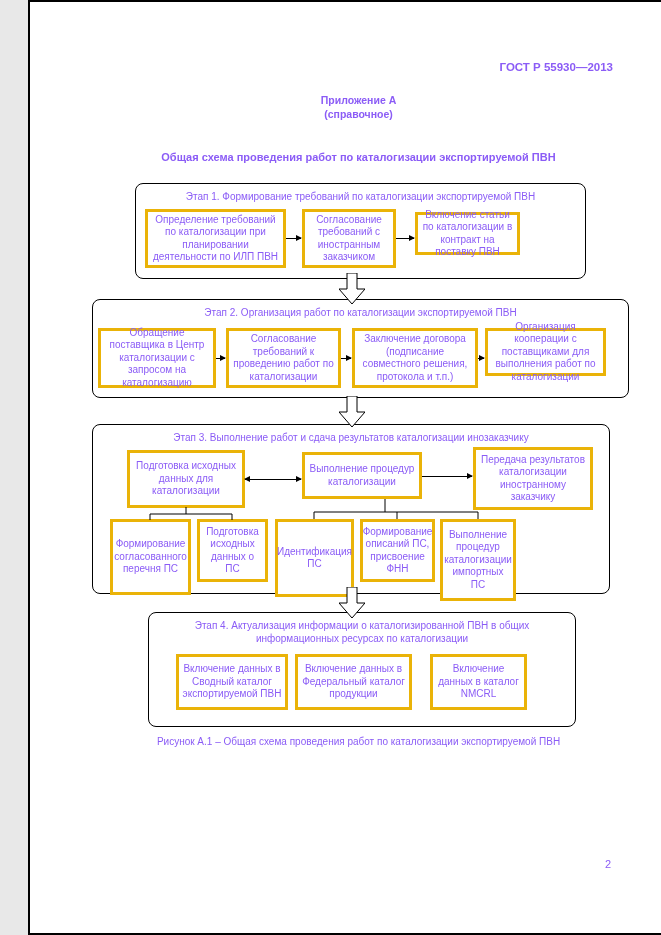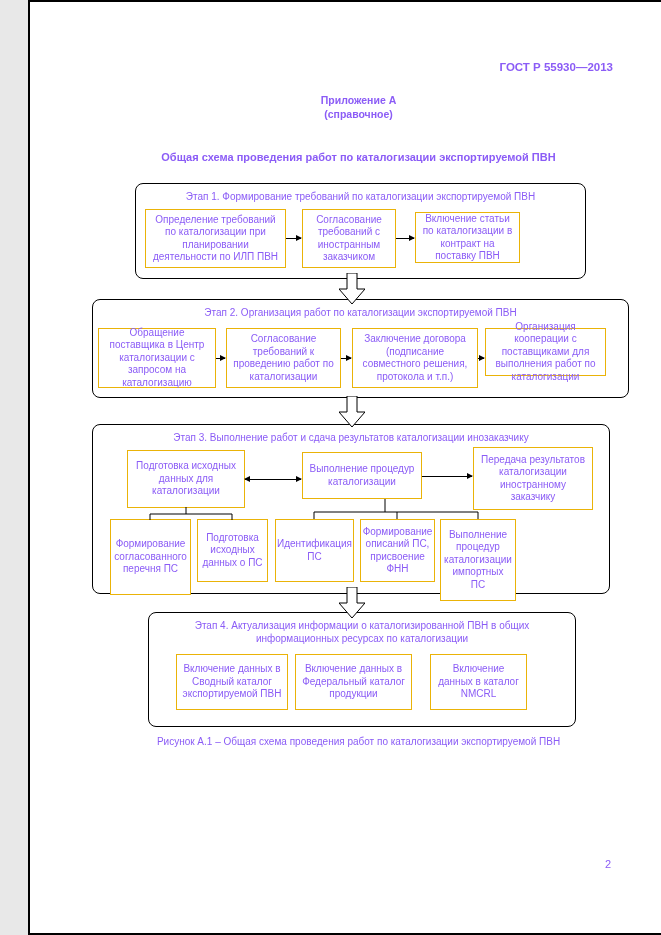--- a/index.html
+++ b/index.html
@@ -20,21 +20,21 @@
   .main-title{top:149px;left:0;right:0;text-align:center;font-size:11px;font-weight:bold;}
   .stage{
     border:1px solid #000;border-radius:8px;
     box-sizing:border-box;
   }
   .stage-header{
     position:absolute;top:6px;left:0;right:0;
     text-align:center;font-size:10px;line-height:1.3;
   }
   .box{
-    position:absolute;border:1px solid #eab308;box-sizing:border-box;
+    position:absolute;border:3px solid #eab308;box-sizing:border-box;
     display:flex;align-items:center;justify-content:center;
     text-align:center;font-size:10px;line-height:1.25;
     padding:2px 3px;background:#fff;
   }
   .harrow{position:absolute;height:0;border-top:1px solid #000;}
   .harrow::after{
     content:"";position:absolute;right:-1px;top:-4px;
     border-top:3.5px solid transparent;border-bottom:3.5px solid transparent;
     border-left:6px solid #000;
   }
@@ -62,21 +62,21 @@
 
   <div class="abs main-title">Общая схема проведения работ по каталогизации экспортируемой ПВН</div>
 
   <div class="abs stage" style="left:105px;top:181px;width:451px;height:96px;">
     <div class="stage-header">Этап 1. Формирование требований по каталогизации экспортируемой ПВН</div>
   </div>
   <div class="box" style="left:115px;top:207px;width:141px;height:59px;">Определение требований по каталогизации при планировании деятельности по ИЛП ПВН</div>
   <div class="harrow" style="left:256px;top:236px;width:15px;"></div>
   <div class="box" style="left:272px;top:207px;width:94px;height:59px;">Согласование требований с иностранным заказчиком</div>
   <div class="harrow" style="left:366px;top:236px;width:18px;"></div>
-  <div class="box" style="left:385px;top:210px;width:105px;height:51px;">Включение статьи по каталогизации в контракт на поставку ПВН</div>
+  <div class="box" style="left:385px;top:210px;width:105px;height:43px;">Включение статьи по каталогизации в контракт на поставку ПВН</div>
 
   <svg class="blockarrow" style="left:309px;top:271px;" viewBox="0 0 26 32">
     <polygon points="8,0 18,0 18,16 26,16 13,31 0,16 8,16" fill="#ffffff" stroke="#000000" stroke-width="1"></polygon>
   </svg>
 
   <div class="abs stage" style="left:62px;top:297px;width:537px;height:99px;">
     <div class="stage-header">Этап 2. Организация работ по каталогизации экспортируемой ПВН</div>
   </div>
   <div class="box" style="left:68px;top:326px;width:118px;height:60px;">Обращение поставщика в Центр каталогизации с запросом на каталогизацию</div>
   <div class="harrow" style="left:186px;top:356px;width:9px;"></div>
@@ -102,21 +102,21 @@
   <svg class="tree" style="left:112px;top:505px;width:100px;height:13px;" viewBox="0 0 100 13">
     <path d="M44,0 V7 M8,7 H90 M8,7 V13 M90,7 V13" fill="none" stroke="#000000" stroke-width="1"></path>
   </svg>
 
   <svg class="tree" style="left:280px;top:497px;width:172px;height:20px;" viewBox="0 0 172 20">
     <path d="M75,0 V13 M4,13 H168 M4,13 V20 M87,13 V20 M168,13 V20" fill="none" stroke="#000000" stroke-width="1"></path>
   </svg>
 
   <div class="box" style="left:80px;top:517px;width:81px;height:76px;">Формирование согласованного перечня ПС</div>
   <div class="box" style="left:167px;top:517px;width:71px;height:63px;">Подготовка исходных данных о ПС</div>
-  <div class="box" style="left:245px;top:517px;width:79px;height:63px;">Идентификация ПС</div>
+  <div class="box" style="left:245px;top:517px;width:79px;height:78px;">Идентификация ПС</div>
   <div class="box" style="left:330px;top:517px;width:75px;height:63px;">Формирование описаний ПС, присвоение ФНН</div>
   <div class="box" style="left:410px;top:517px;width:76px;height:82px;">Выполнение процедур каталогизации импортных ПС</div>
 
   <svg class="blockarrow" style="left:309px;top:585px;" viewBox="0 0 26 32">
     <polygon points="8,0 18,0 18,16 26,16 13,31 0,16 8,16" fill="#ffffff" stroke="#000000" stroke-width="1"></polygon>
   </svg>
 
   <div class="abs stage" style="left:118px;top:610px;width:428px;height:115px;">
     <div class="stage-header" style="padding:0 40px;">Этап 4. Актуализация информации о каталогизированной ПВН в общих информационных ресурсах по каталогизации</div>
   </div>

